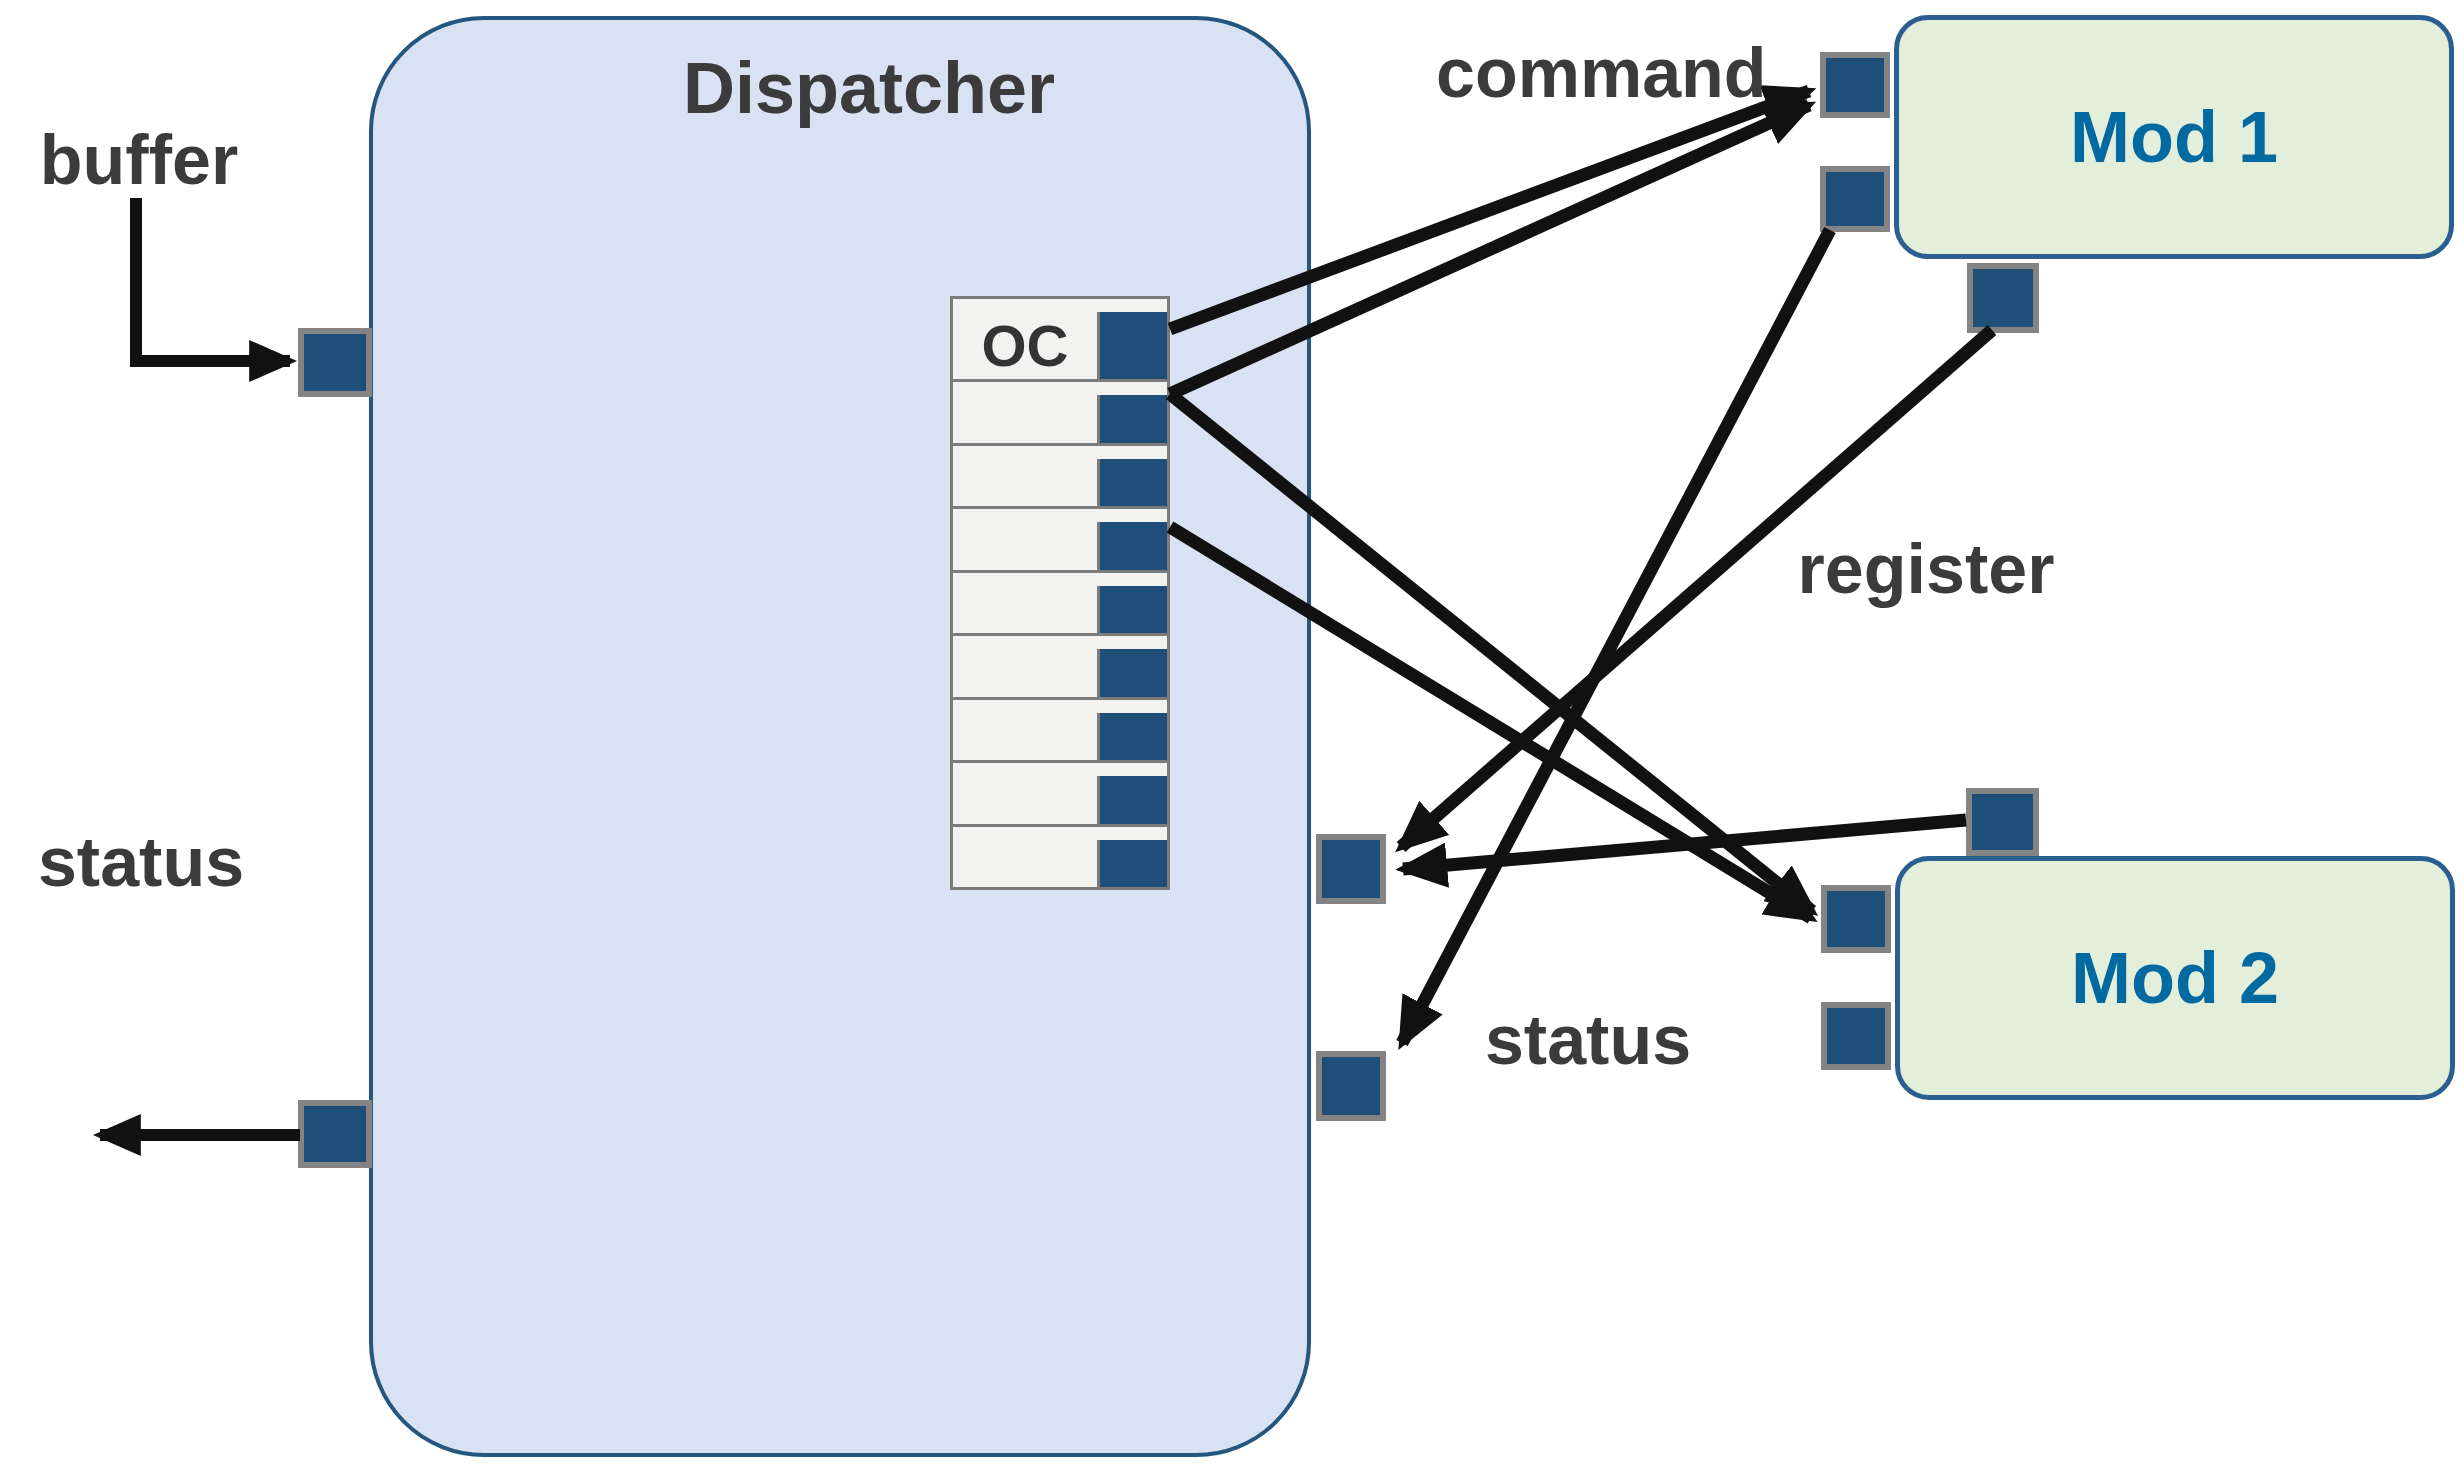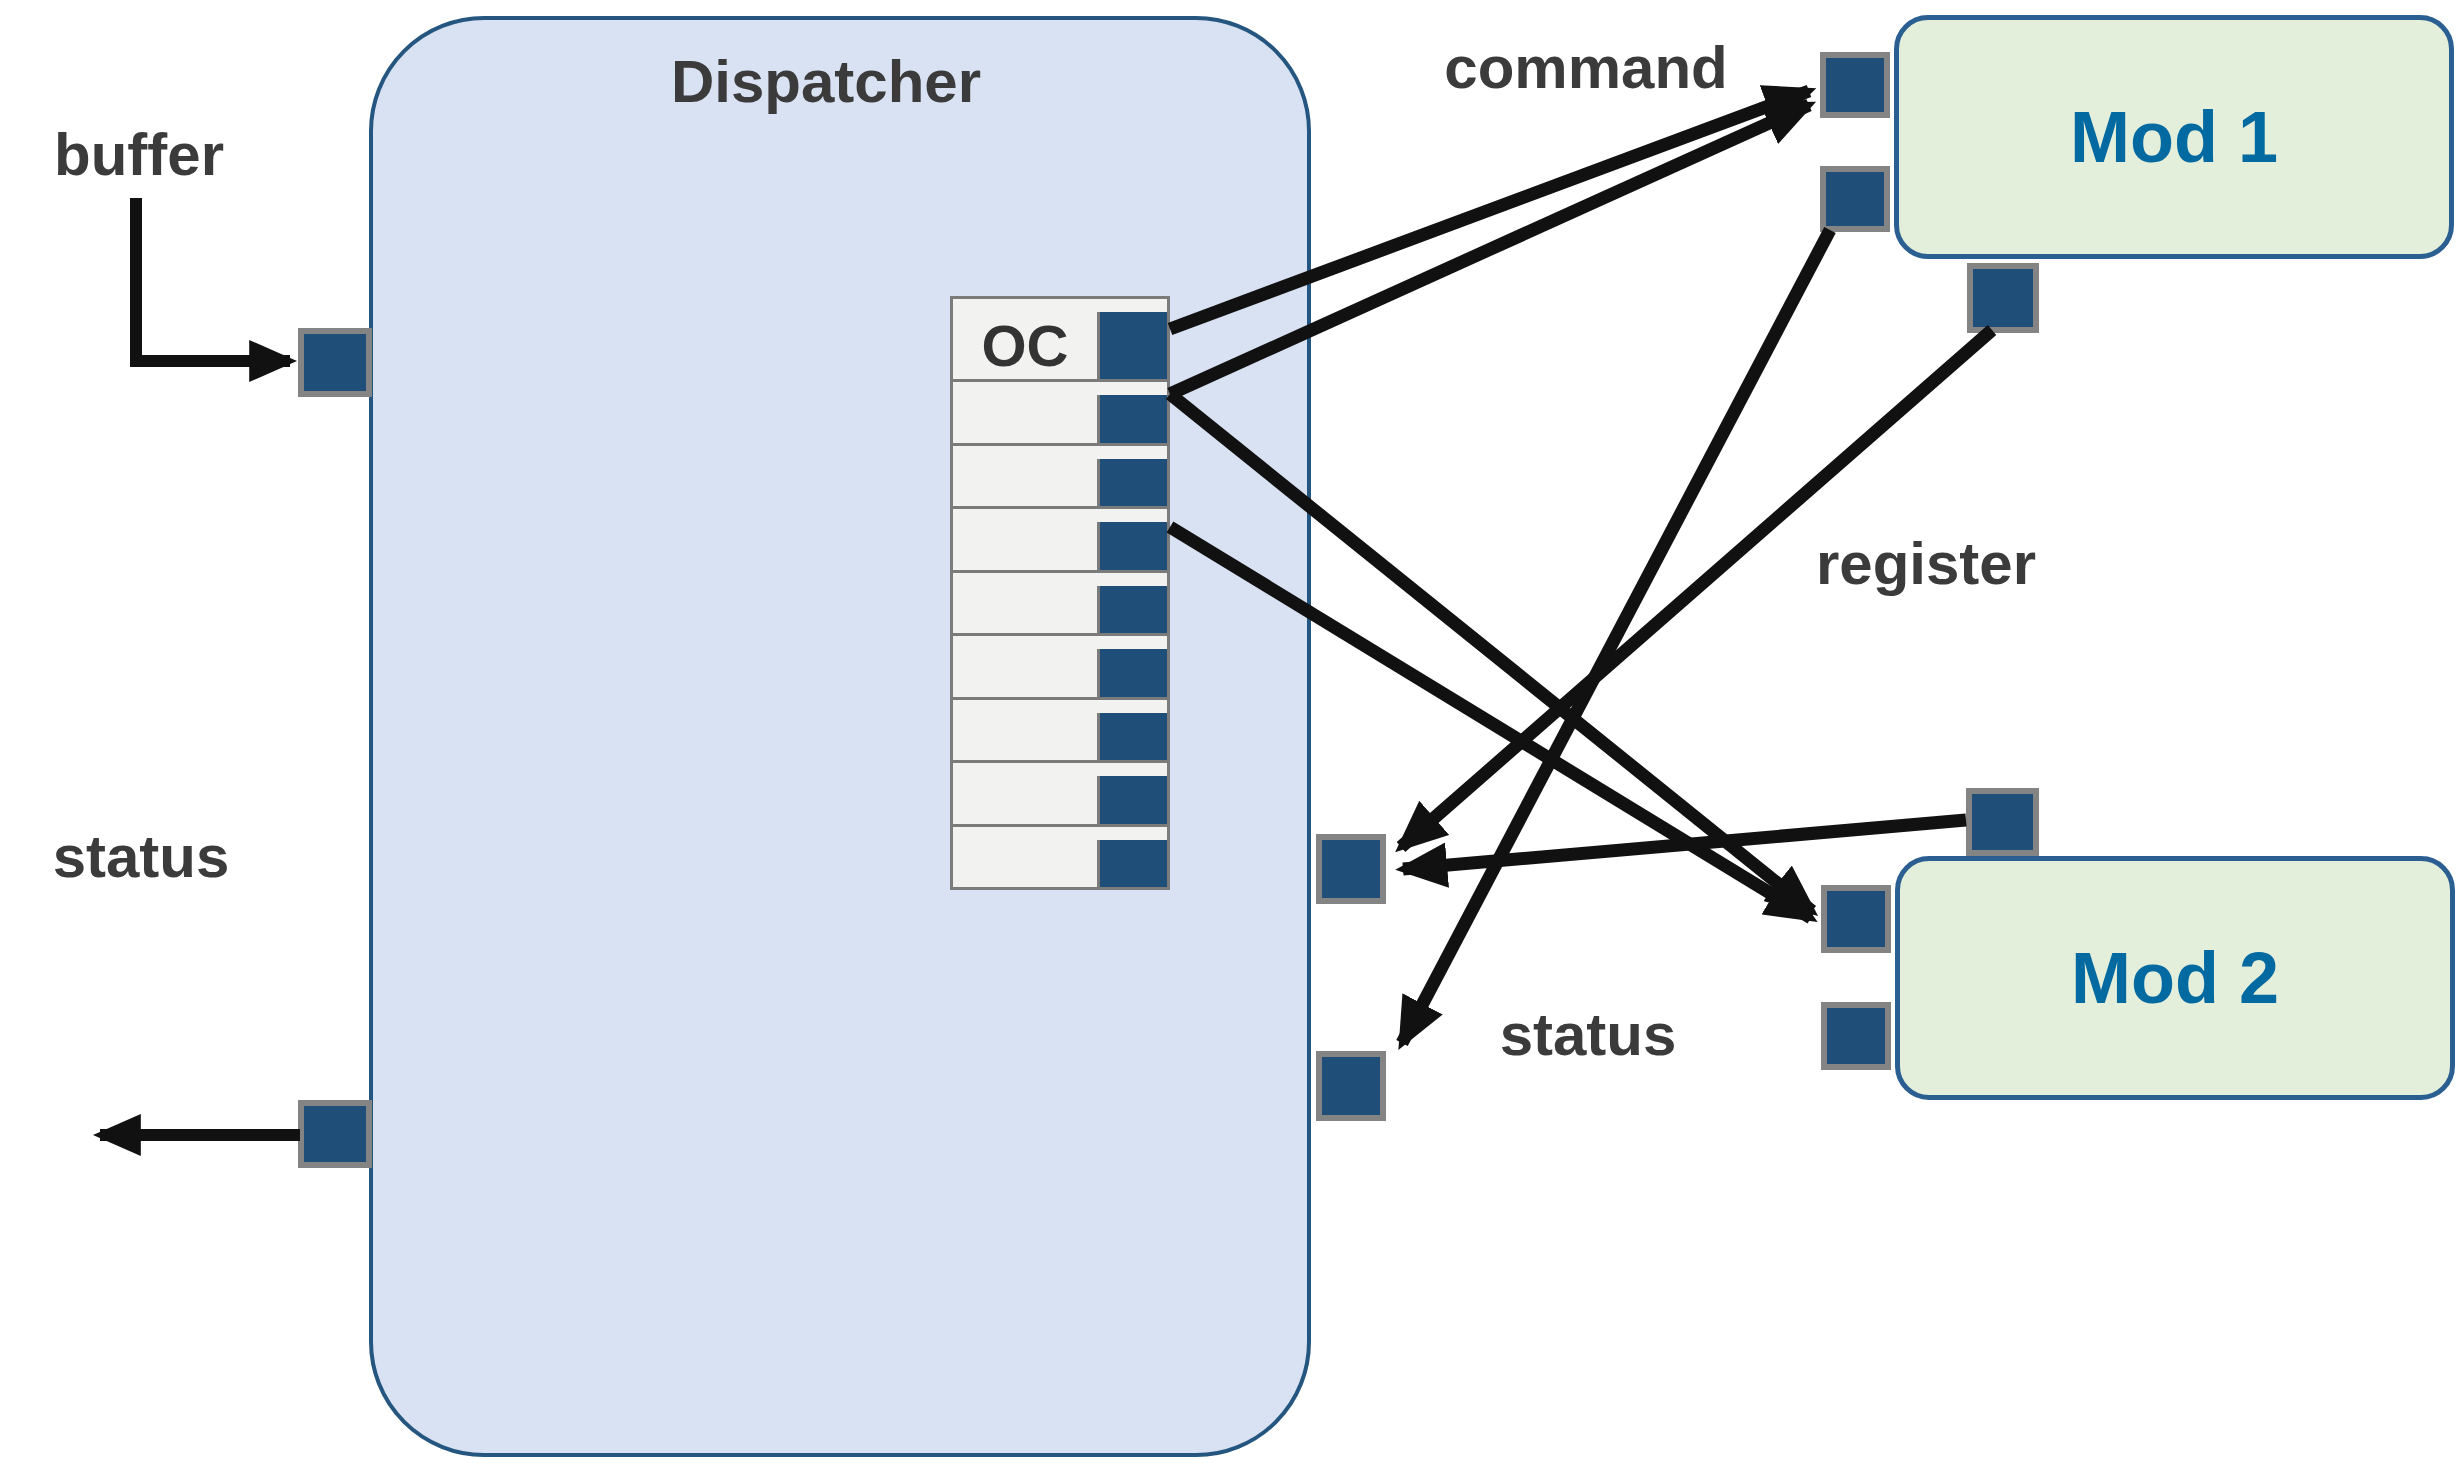--- a/index.html
+++ b/index.html
@@ -8,24 +8,24 @@
     font-family:"Liberation Sans", sans-serif;background:#ffffff;
   }
   .abs{position:absolute;}
   
   #dispatcher{
     left:369px;top:16px;width:942px;height:1441px;
     background:#D9E2F3;border:4px solid #24567F;border-radius:115px;
     box-sizing:border-box;z-index:1;
   }
   .big-label{
-    font-weight:bold;color:#3B3B3B;font-size:60px;line-height:1;
+    font-weight:bold;color:#3B3B3B;font-size:70px;line-height:1;
     text-align:center;z-index:6;white-space:nowrap;
   }
-  #dispatcher-title{left:551px;top:52px;width:550px;font-size:60px;}
+  #dispatcher-title{left:594px;top:52px;width:550px;font-size:72px;}
   
   #oc-table{
     left:950px;top:296px;width:220px;height:594px;
     border:3px solid #7B7B7B;box-sizing:border-box;
     display:flex;flex-direction:column;z-index:2;background:#F2F2F1;
   }
   .oc-row{flex:1;display:flex;border-bottom:3px solid #7B7B7B;box-sizing:border-box;margin-top:13px;}
   .oc-row:last-child{border-bottom:none;}
   .oc-cell-label{
     width:147px;background:#F2F2F1;border-right:3px solid #7B7B7B;box-sizing:border-box;

